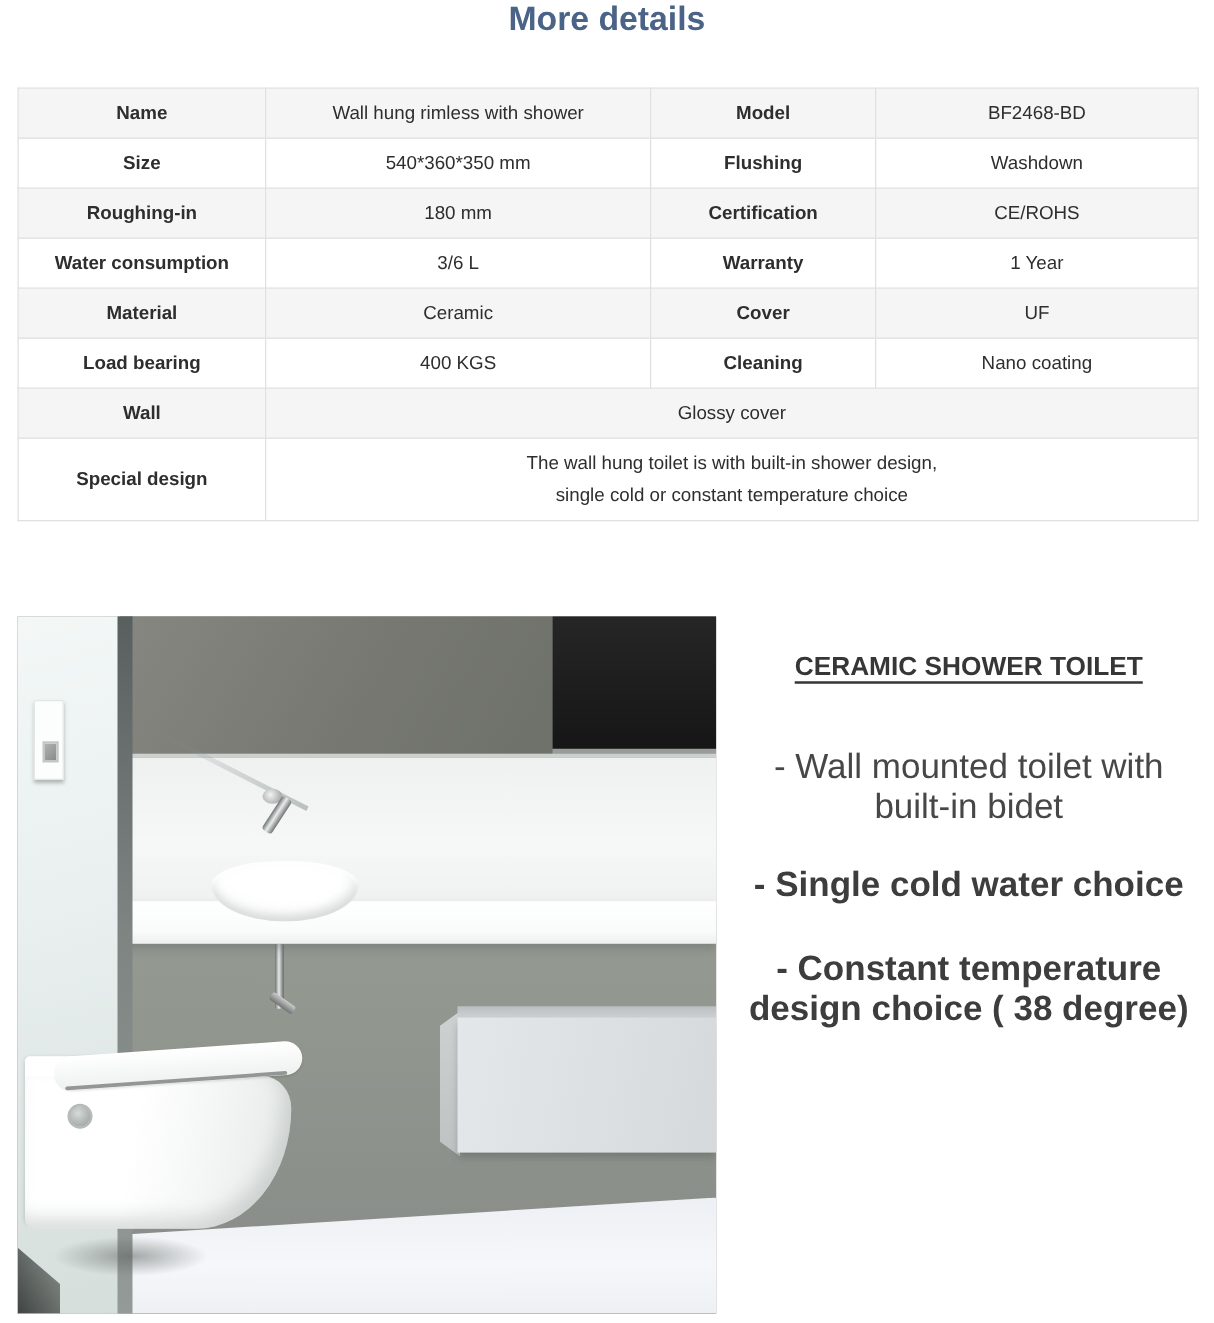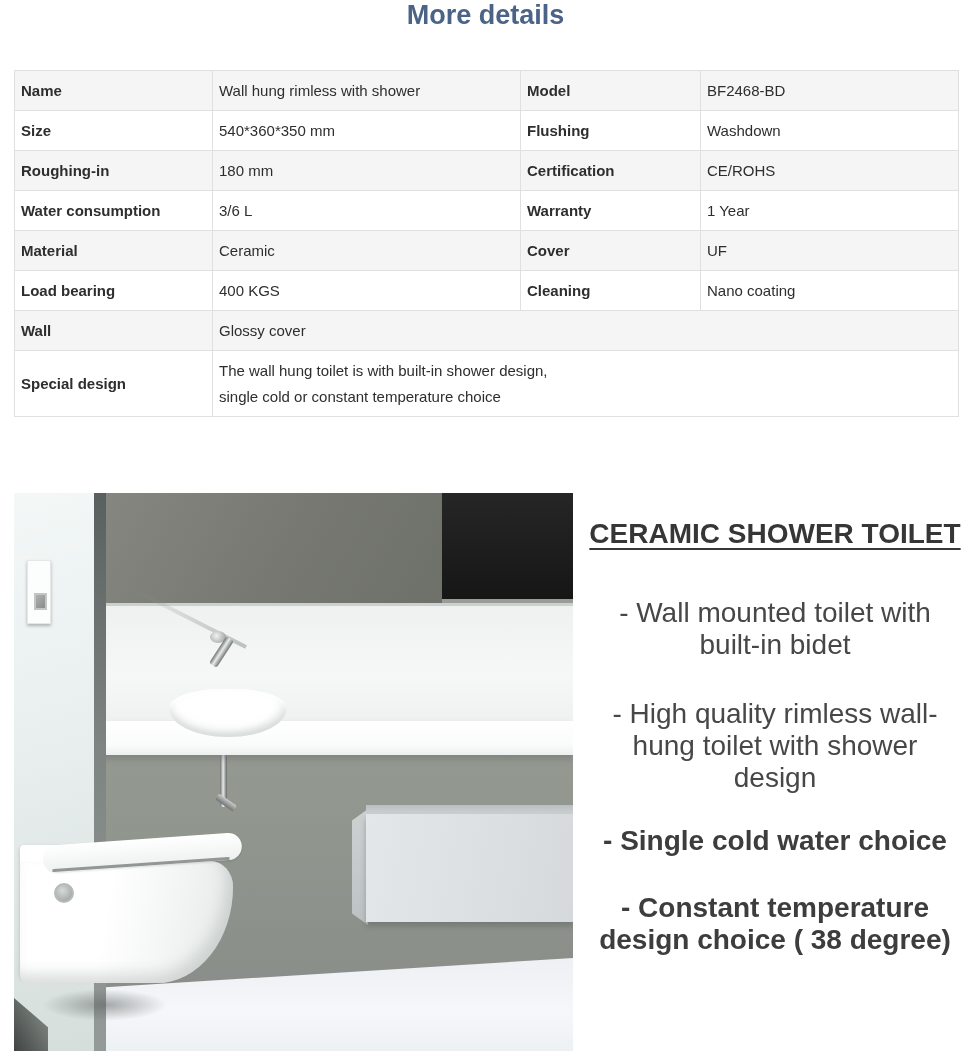--- a/index.html
+++ b/index.html
@@ -20,21 +20,21 @@
   }
 
   
   table.spec {
     position:absolute; left:14px; top:70px; width:944px;
     border-collapse:collapse; table-layout:fixed;
     font-size:15px;
   }
   table.spec td {
     border:1px solid #e0e0e0;
-    text-align:left; vertical-align:middle;
+    text-align:center; vertical-align:middle;
     padding:2px 6px;
     color:#2e2e2e;
   }
   table.spec tr { height:40px; }
   table.spec tr.tall { height:66px; }
   table.spec tr:nth-child(odd) { background:#f5f5f5; }
   td.lbl { font-weight:700; color:#111; }
   .cell-line { display:block; line-height:26px; }
 
   
@@ -113,21 +113,21 @@
     border-radius:50% 50% 55% 55% / 45% 45% 72% 72%;
     background:radial-gradient(circle at 45% 30%, #f7f9f8, #dcе1df 70%, #cfd4d2); }
 
   
   .info {
     position:absolute; left:588px; top:510px; width:374px;
     text-align:center; color:#474747;
   }
   .info h2 {
     margin:0; padding-top:9px;
-    font-size:28px; line-height:30px; font-weight:700; color:#363636;
+    font-size:21px; line-height:30px; font-weight:700; color:#363636;
     text-decoration:underline; text-underline-offset:5px; text-decoration-thickness:2px;
   }
   .info p { margin:0; font-size:28px; line-height:32px; }
   .info p.b1 { margin-top:48px; }
   .info p.b2 { margin-top:37px; }
   .info p.b3 { margin-top:31px; }
   .info p.b4 { margin-top:35px; }
   .info p.bold { font-weight:700; color:#3d3d3d; }
 </style>
 </head>
@@ -219,16 +219,15 @@
   <div class="ph-toilet-bowl"></div>
   <div class="ph-toilet-seat"></div>
   <div class="ph-toilet-seam"></div>
   <div class="ph-bidet-btn"></div>
   <div class="ph-toilet-dome"></div>
 </div>
 
 <div class="info">
   <h2>CERAMIC SHOWER TOILET</h2>
   <p class="b1">- Wall mounted toilet with built-in bidet</p>
-  <p class="b2">- High quality rimless wall-hung toilet with shower design</p>
   <p class="b3 bold">- Single cold water choice</p>
   <p class="b4 bold">- Constant temperature design choice ( 38 degree)</p>
 </div>
 
 </body></html>

